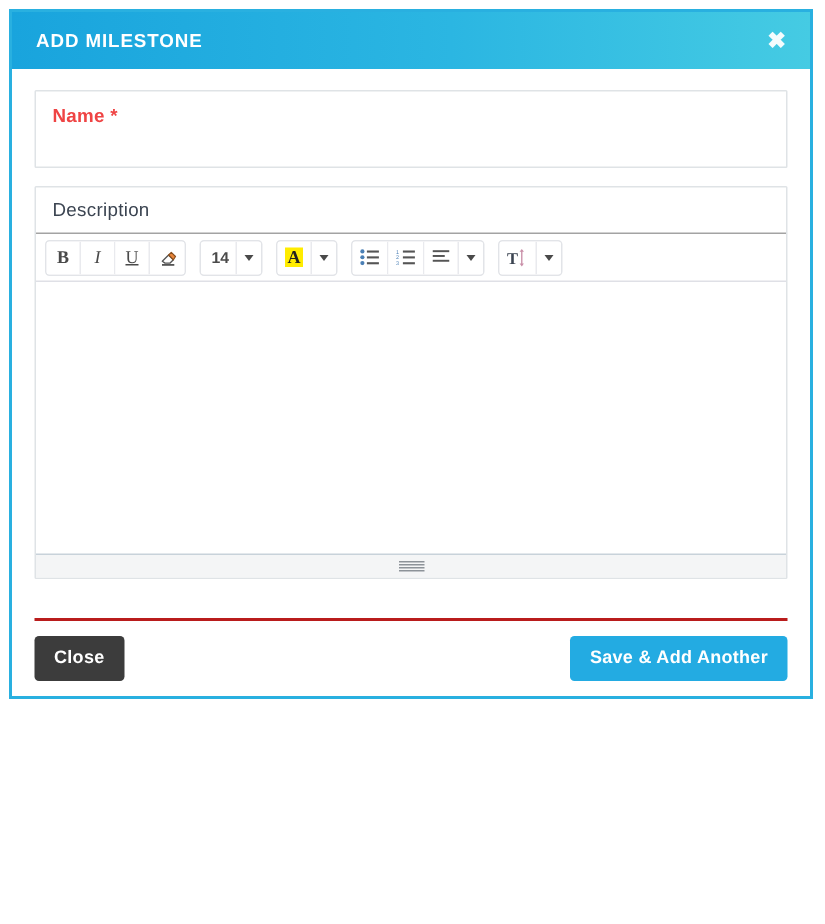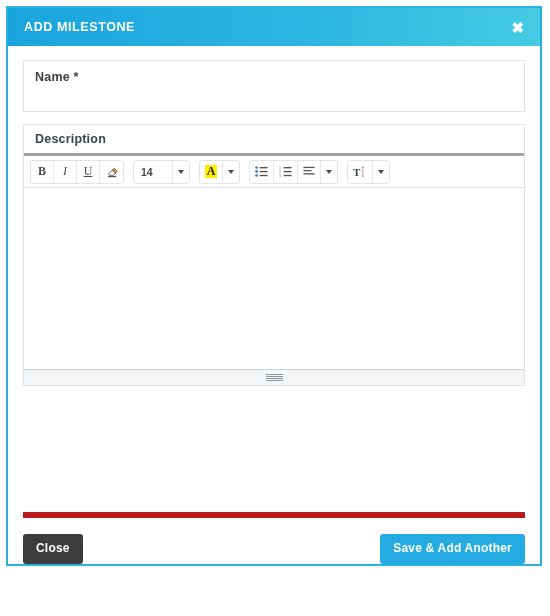--- a/index.html
+++ b/index.html
@@ -13,21 +13,21 @@
     background: #ffffff;
     font-family: "Liberation Sans", sans-serif;
     overflow: hidden;
   }
 
   .modal {
     position: absolute;
     left: 6px;
     top: 6px;
     width: 536px;
-    height: 560px;
+    height: 460px;
     box-sizing: border-box;
     border: 2px solid #29b0e0;
     background: #ffffff;
     display: flex;
     flex-direction: column;
   }
 
   
   .modal-header {
     height: 38px;
@@ -73,21 +73,21 @@
     box-sizing: border-box;
     margin-bottom: 12px;
     border-radius: 1px;
   }
   .field .field-placeholder {
     position: absolute;
     left: 11px;
     top: 9px;
     font-size: 12.5px;
     font-weight: bold;
-    color: #404040;
+    color: #ef4444;
     pointer-events: none;
     letter-spacing: 0.2px;
   }
   .field input {
     width: 100%;
     height: 100%;
     border: 0;
     outline: none;
     background: transparent;
     box-sizing: border-box;
@@ -107,24 +107,24 @@
     display: flex;
     flex-direction: column;
     border-radius: 1px;
   }
   .description-label {
     flex: 0 0 31px;
     display: flex;
     align-items: center;
     padding-left: 11px;
     font-size: 12.5px;
-    font-weight: bold;
+    font-weight: normal;
     color: #3b4451;
     letter-spacing: 0.2px;
-    border-bottom: 3px solid #a3a3a3;
+    border-bottom: 1px solid #a3a3a3;
     box-sizing: border-box;
   }
 
   .editor-toolbar {
     flex: 0 0 32px;
     display: flex;
     align-items: center;
     padding: 0 6px;
     box-sizing: border-box;
     background: #ffffff;
@@ -150,21 +150,21 @@
     font-size: 11px;
     color: #4a4a4a;
     cursor: pointer;
     background: #fff;
     box-sizing: border-box;
   }
   .tbtn:last-child { border-right: 0; }
   .tbtn.serif-b { font-family: "Liberation Serif", serif; font-weight: bold; font-size: 12px; }
   .tbtn.serif-i { font-family: "Liberation Serif", serif; font-style: italic; font-size: 12px; }
   .tbtn.serif-u { font-family: "Liberation Serif", serif; text-decoration: underline; font-size: 12px; }
-  .tbtn.size-label { font-size: 10.5px; font-weight: bold; color: #4a4a4a; padding: 0 19px 0 7px; min-width: 0; }
+  .tbtn.size-label { font-size: 10.5px; font-weight: bold; color: #4a4a4a; padding: 0 4px 0 7px; min-width: 0; }
   .caret {
     display: inline-block;
     width: 0; height: 0;
     border-left: 3.5px solid transparent;
     border-right: 3.5px solid transparent;
     border-top: 4px solid #4a4a4a;
   }
   .caret-btn { min-width: 15px; padding: 0 5px; }
   .hl-a {
     font-family: "Liberation Serif", serif;
@@ -200,24 +200,24 @@
   }
   .resize-grip i {
     display: block;
     height: 1px;
     background: #8d9399;
   }
 
   
   .modal-footer {
     flex: 0 0 52px;
-    border-top: 6px solid #b91c1c;
+    border-top: 2px solid #b91c1c;
     margin: 9px 15px 0 15px;
     display: flex;
-    align-items: flex-end;
+    align-items: center;
     padding-top: 0;
     box-sizing: border-box;
     position: relative;
   }
   .btn {
     border: 0;
     border-radius: 3px;
     color: #ffffff;
     font-family: "Liberation Sans", sans-serif;
     font-size: 12px;

